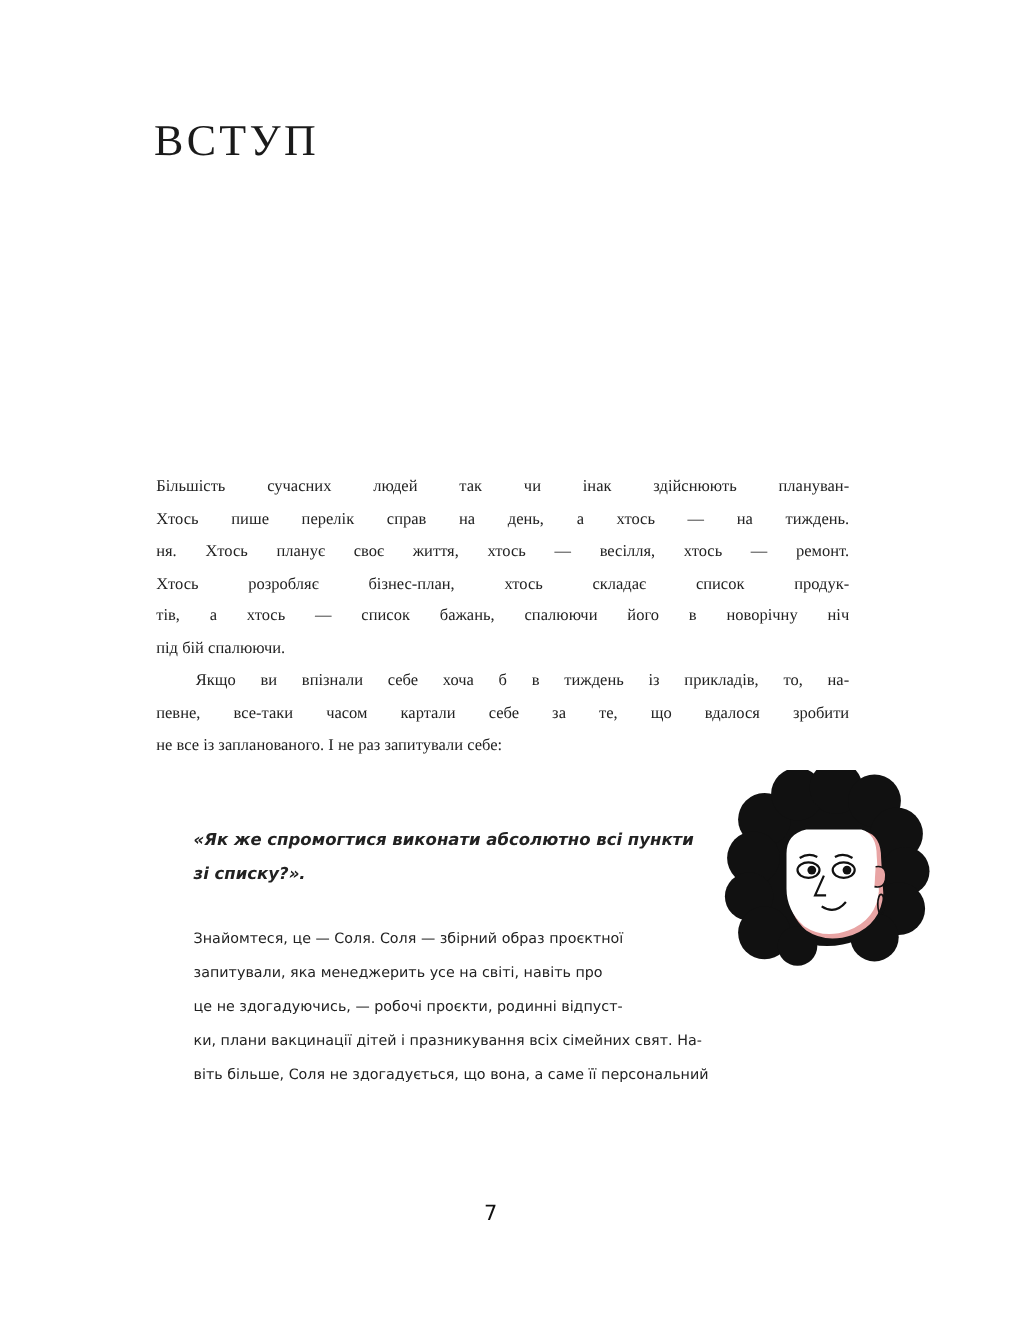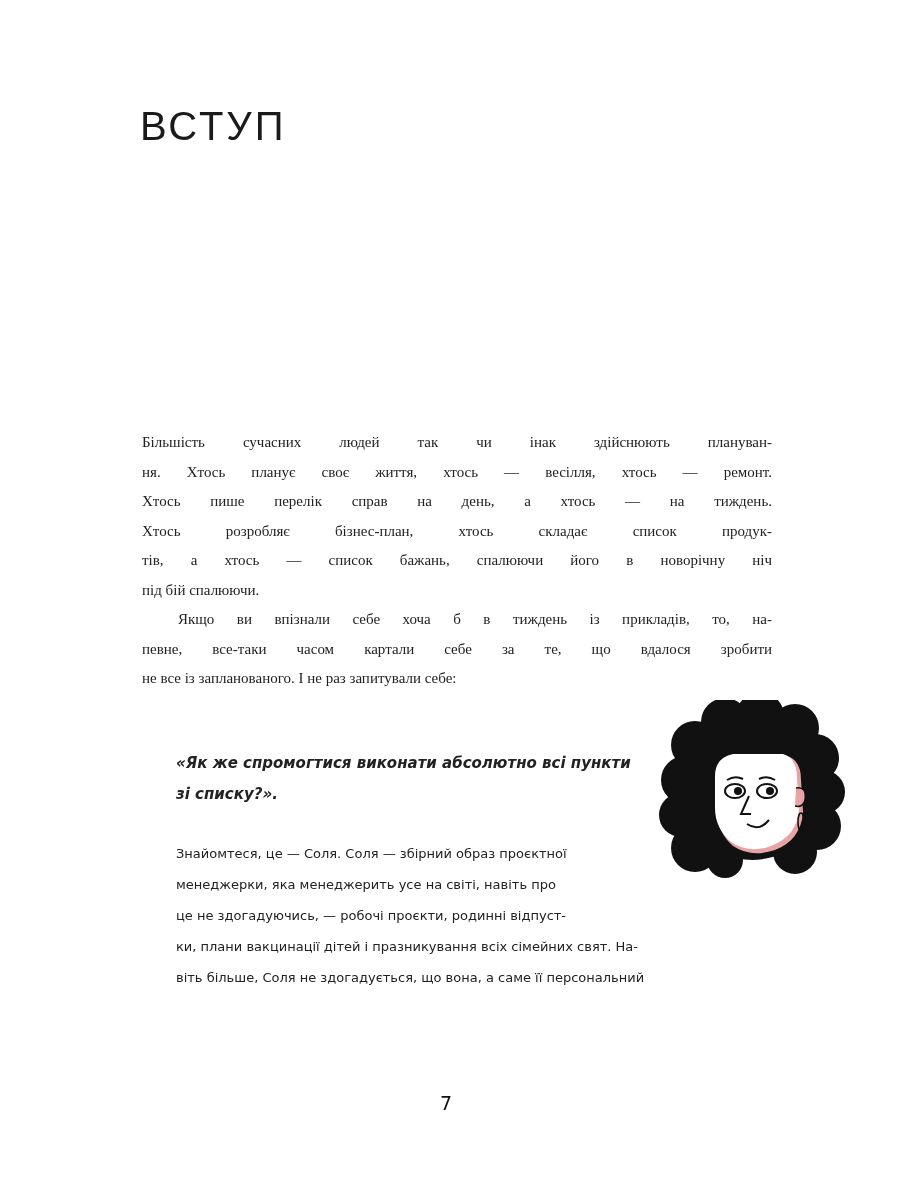--- a/index.html
+++ b/index.html
@@ -1,19 +1,19 @@
 <!DOCTYPE html>
 <html><head>
 <meta charset="utf-8">
 <style>
   html, body { margin: 0; padding: 0; background: #ffffff; }
   body { width: 921px; height: 1200px; position: relative; overflow: hidden; color: #1b1b1b; }
   .page-title {
     position: absolute; left: 140px; top: 104px;
-    font-family: Liberation Sans, sans-serif; font-weight: 300;
+    font-family: Liberation Serif, serif; font-weight: 300;
     font-size: 40px; letter-spacing: 3px; color: #1a1a1a; margin: 0;
   }
   .body-text {
     position: absolute; left: 142px; top: 428px; width: 630px;
     font-family: "Liberation Serif", serif; font-size: 15px; line-height: 29.5px;
     color: #222; text-align: justify; margin: 0;
   }
   .body-text p { margin: 0; }
   .line { display: block; text-align: justify; text-align-last: justify; white-space: nowrap; }
   .line.last { text-align-last: left; }
@@ -34,41 +34,41 @@
   .illustration { position: absolute; left: 655px; top: 700px; width: 195px; height: 180px; }
 </style>
 </head>
 <body>
 
 <h1 class="page-title">ВСТУП</h1>
 
 <div class="body-text">
   <p>
     <span class="line">Більшість сучасних людей так чи інак здійснюють плануван-</span>
+    <span class="line">Хтось пише перелік справ на день, а хтось — на тиждень.</span>
     <span class="line">ня. Хтось планує своє життя, хтось — весілля, хтось — ремонт.</span>
-    <span class="line">Хтось пише перелік справ на день, а хтось — на тиждень.</span>
     <span class="line">Хтось розробляє бізнес-план, хтось складає список продук-</span>
     <span class="line">тів, а хтось — список бажань, спалюючи його в новорічну ніч</span>
     <span class="line last">під бій спалюючи.</span>
   </p>
   <p>
     <span class="line" style="padding-left:36px">Якщо ви впізнали себе хоча б в тиждень із прикладів, то, на-</span>
     <span class="line">певне, все-таки часом картали себе за те, що вдалося зробити</span>
     <span class="line last">не все із запланованого. І не раз запитували себе:</span>
   </p>
 </div>
 
 <div class="quote">
   <span class="line last">«Як же спромогтися виконати абсолютно всі пункти</span>
   <span class="line last">зі списку?».</span>
 </div>
 
 <div class="intro">
   <span class="line last">Знайомтеся, це — Соля. Соля — збірний образ проєктної</span>
-  <span class="line last">менеджерки, яка менеджерить усе на світі, навіть про</span>
+  <span class="line last">запитували, яка менеджерить усе на світі, навіть про</span>
   <span class="line last">це не здогадуючись, — робочі проєкти, родинні відпуст-</span>
   <span class="line last">ки, плани вакцинації дітей і празникування всіх сімейних свят. На-</span>
   <span class="line last">віть більше, Соля не здогадується, що вона, а саме її персональний</span>
 </div>
 
 <div class="illustration">
   <svg width="195" height="180" viewBox="0 0 195 180">
     <g fill="#111">
       <circle cx="97" cy="88" r="72"></circle>
       <circle cx="40" cy="45" r="24"></circle>

